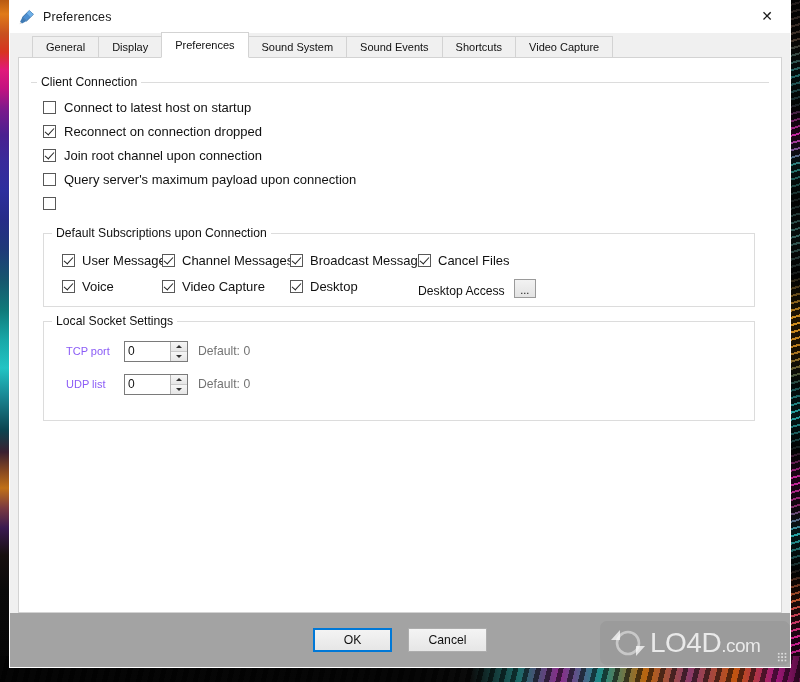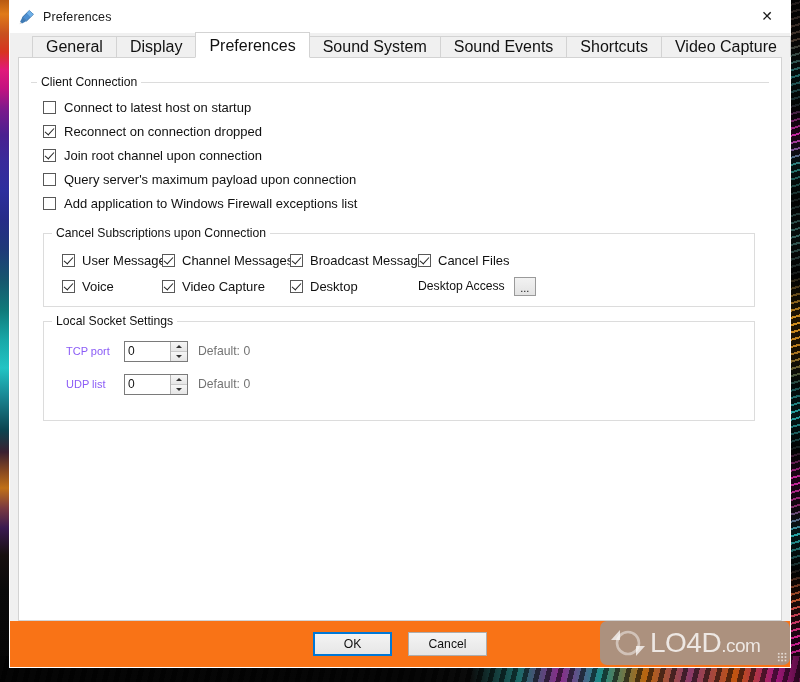--- a/index.html
+++ b/index.html
@@ -119,21 +119,21 @@
     align-items: flex-end;
     padding-left: 22px;
     box-sizing: border-box;
     position: relative;
     background: #f0f0f0;
   }
   .tab {
     height: 21px;
     line-height: 20px;
     padding: 0 13px;
-    font-size: 16px;
+    font-size: 11px;
     color: #111;
     background: #f0f0f0;
     border: 1px solid #d3d3d3;
     border-bottom: none;
     margin-right: -1px;
     box-sizing: border-box;
     cursor: default;
     white-space: nowrap;
   }
   .tab.active {
@@ -222,21 +222,21 @@
   #subs-group { margin: 14px 0 0 12px; margin-right: 14px; padding-top: 14px; padding-bottom: 8px; }
   .subs-grid {
     display: grid;
     grid-template-columns: 100px 128px 128px auto;
     row-gap: 2px;
     margin-left: 6px;
   }
   .subs-cell { display: flex; align-items: center; height: 24px; }
   .subs-cell .cb { margin-right: 7px; }
 
-  .da-cell { display: flex; align-items: center; height: 24px; }
+  .da-cell { display: flex; align-items: flex-end; height: 24px; }
   .da-label { font-size: 12.2px; color: #111; margin-right: 9px; white-space: nowrap; }
   .dots-btn {
     width: 22px; height: 19px;
     background: linear-gradient(to bottom,#f2f2f2,#e3e3e3);
     border: 1px solid #9a9a9a;
     font-size: 11px;
     color: #111;
     display: flex; align-items: flex-end; justify-content: center;
     line-height: 10px;
     padding-bottom: 2px;
@@ -282,27 +282,27 @@
     width: 0; height: 0;
     border-left: 3px solid transparent;
     border-right: 3px solid transparent;
   }
   .arr.up { border-bottom: 3.5px solid #333; }
   .arr.dn { border-top: 3.5px solid #333; }
   .default-label { font-size: 12.2px; color: #737373; }
 
   
   .footer {
-    height: 46px;
+    height: 54px;
     flex: 0 0 auto;
     display: flex;
     align-items: center;
     justify-content: center;
     gap: 16px;
-    background: #f97316;
+    background: #a3a3a3;
     position: relative;
   }
   .btn {
     width: 79px; height: 24px;
     font-size: 12.2px;
     color: #111;
     background: linear-gradient(to bottom,#f4f4f4,#e6e6e6);
     border: 1px solid #adadad;
     display: flex; align-items: center; justify-content: center;
     box-sizing: border-box;
@@ -397,27 +397,26 @@
           <div class="cb-row">
             <div class="cb checked"></div>
             <div class="cb-label">Join root channel upon connection</div>
           </div>
           <div class="cb-row">
             <div class="cb"></div>
             <div class="cb-label">Query server's maximum payload upon connection</div>
           </div>
           <div class="cb-row">
             <div class="cb"></div>
-            <div class="cb-label">Add application to Windows Firewall exceptions list</div>
           </div>
         </div>
     </div>
 
     <div class="group" id="subs-group">
-      <div class="group-title">Cancel Subscriptions upon Connection</div>
+      <div class="group-title">Default Subscriptions upon Connection</div>
       <div class="subs-grid" id="subs-grid">
           <div class="subs-cell">
             <div class="cb checked"></div>
             <div class="cb-label">User Messages</div>
           </div>
           <div class="subs-cell">
             <div class="cb checked"></div>
             <div class="cb-label">Channel Messages</div>
           </div>
           <div class="subs-cell">

